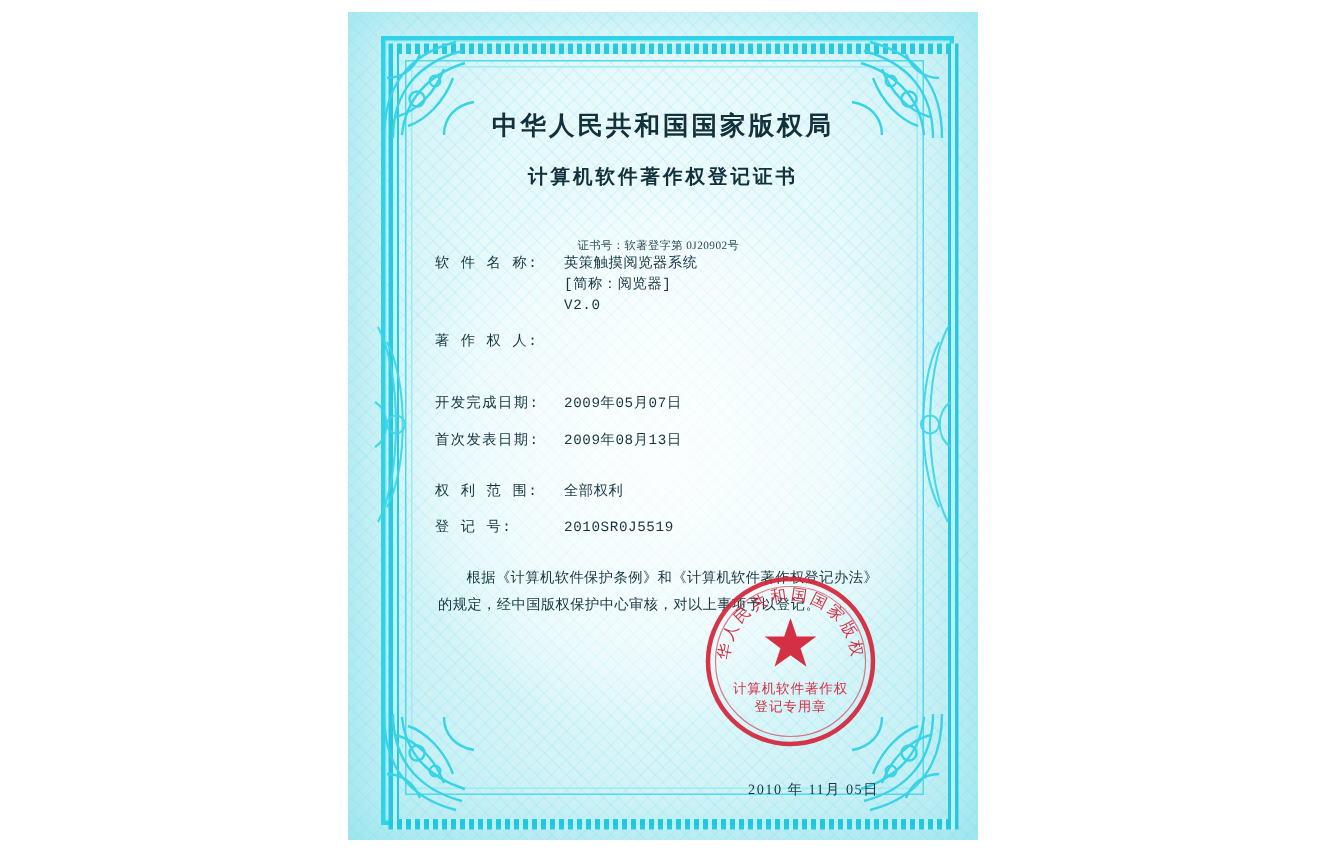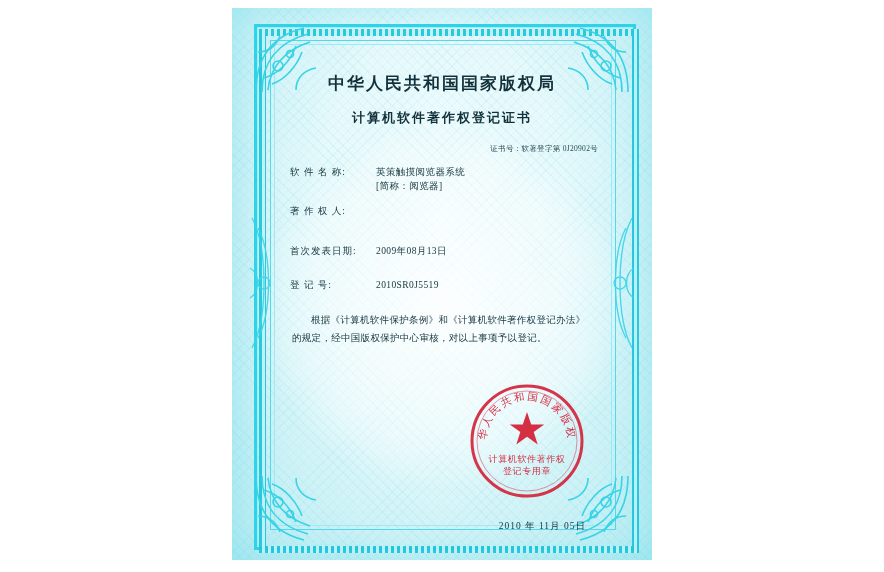--- a/index.html
+++ b/index.html
@@ -140,31 +140,32 @@
     text-align: center;
     font-size: 13px;
     letter-spacing: 2px;
     color: #10323d;
     font-weight: bold;
     margin-top: 14px;
     text-shadow: 0 0 1px rgba(255,255,255,0.9);
   }
 
   .cert-no {
-    text-align: right;
+    text-align: center;
     font-size: 7.5px;
     color: #2a4a52;
-    margin-top: 17px;
+    margin-top: 32px;
     padding-right: 6px;
     letter-spacing: 0.3px;
   }
 
   .fields {
-    margin-top: 12px;
+    margin-top: 0;
     padding-left: 10px;
+    font-family: Liberation Mono, monospace;
   }
   .field-row {
     display: flex;
     align-items: flex-start;
     margin-bottom: 11px;
     font-size: 9.5px;
     line-height: 1.45;
     color: #16353e;
   }
   .field-label {
@@ -318,38 +319,47 @@
 
       <div class="cert-no">证书号：软著登字第 0J20902号</div>
 
       <div class="fields">
 
         <div class="field-row">
           <div class="field-label">软 件 名 称:</div>
           <div class="field-value">
             <span class="line1">英策触摸阅览器系统</span>
             <span class="line2">[简称：阅览器]</span>
+            <span class="line3">V2.0</span>
           </div>
         </div>
 
         <div class="field-row">
           <div class="field-label">著 作 权 人:</div>
         </div>
 
         <div class="gap-md"></div>
 
+        <div class="field-row">
+          <div class="field-label">开发完成日期:</div>
+          <div class="field-value">2009年05月07日</div>
+        </div>
 
         <div class="field-row">
           <div class="field-label">首次发表日期:</div>
           <div class="field-value">2009年08月13日</div>
         </div>
 
 
         <div class="gap-sm"></div>
 
+        <div class="field-row">
+          <div class="field-label">权 利 范 围:</div>
+          <div class="field-value">全部权利</div>
+        </div>
 
         <div class="field-row">
           <div class="field-label">登 记 号:</div>
           <div class="field-value">2010SR0J5519</div>
         </div>
 
       </div>
 
       <div class="paragraph">根据《计算机软件保护条例》和《计算机软件著作权登记办法》的规定，经中国版权保护中心审核，对以上事项予以登记。</div>
 

